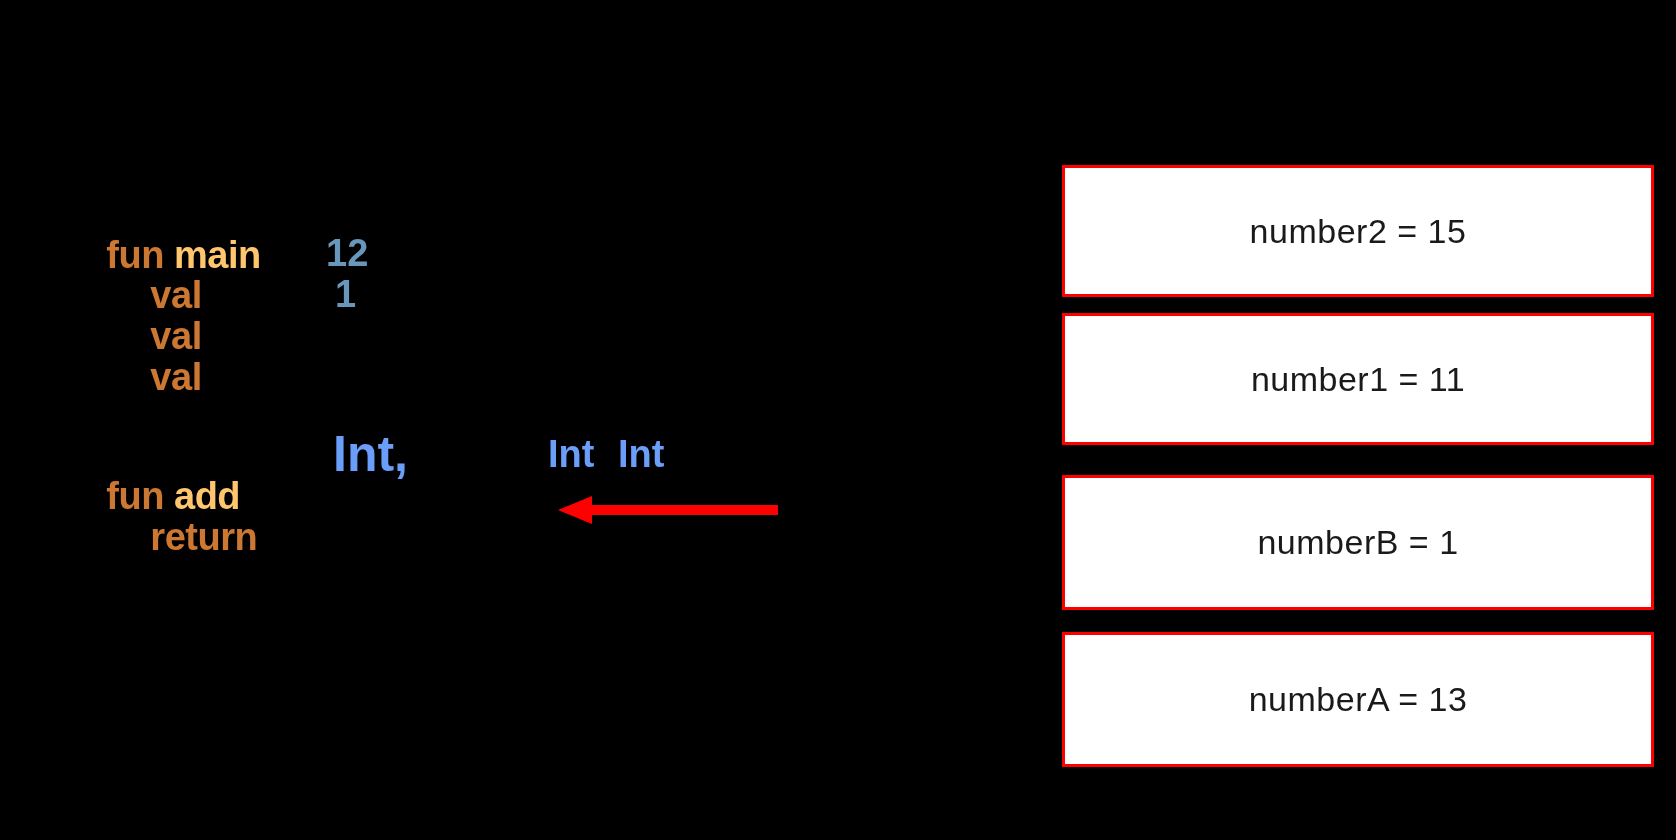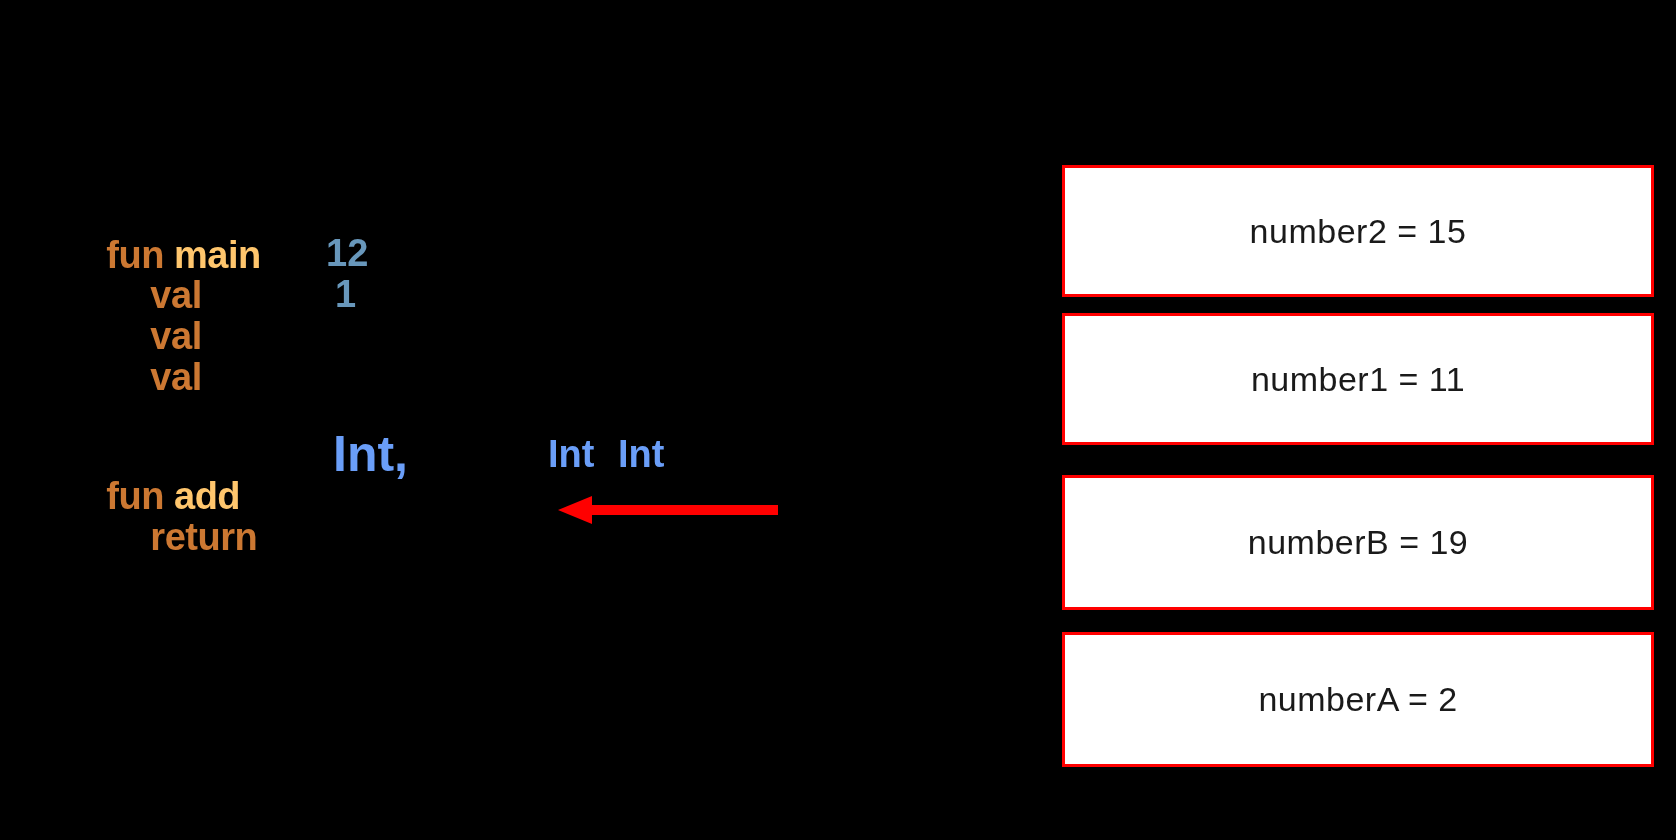--- a/index.html
+++ b/index.html
@@ -150,22 +150,22 @@
 
     <div class="stack-box box-0">
       <span class="stack-box-label">number2 = 15</span>
     </div>
 
     <div class="stack-box box-1">
       <span class="stack-box-label">number1 = 11</span>
     </div>
 
     <div class="stack-box box-2">
-      <span class="stack-box-label">numberB = 19</span>
+      <span class="stack-box-label">numberB = 1</span>
     </div>
 
     <div class="stack-box box-3">
-      <span class="stack-box-label">numberA = 2</span>
+      <span class="stack-box-label">numberA = 13</span>
     </div>
 
   </div>
 
 </div>
 
 </body></html>

